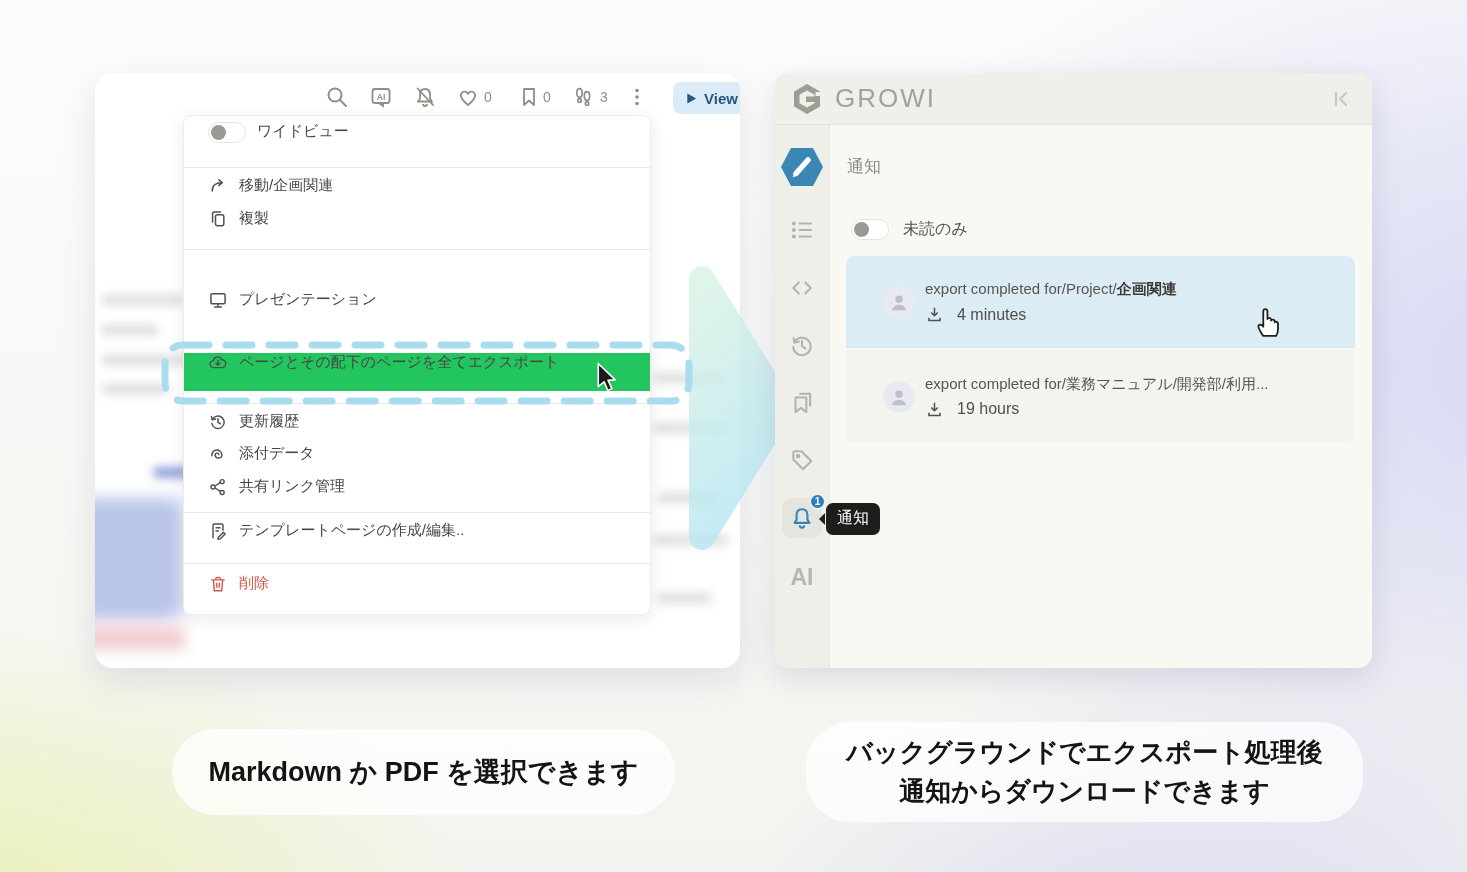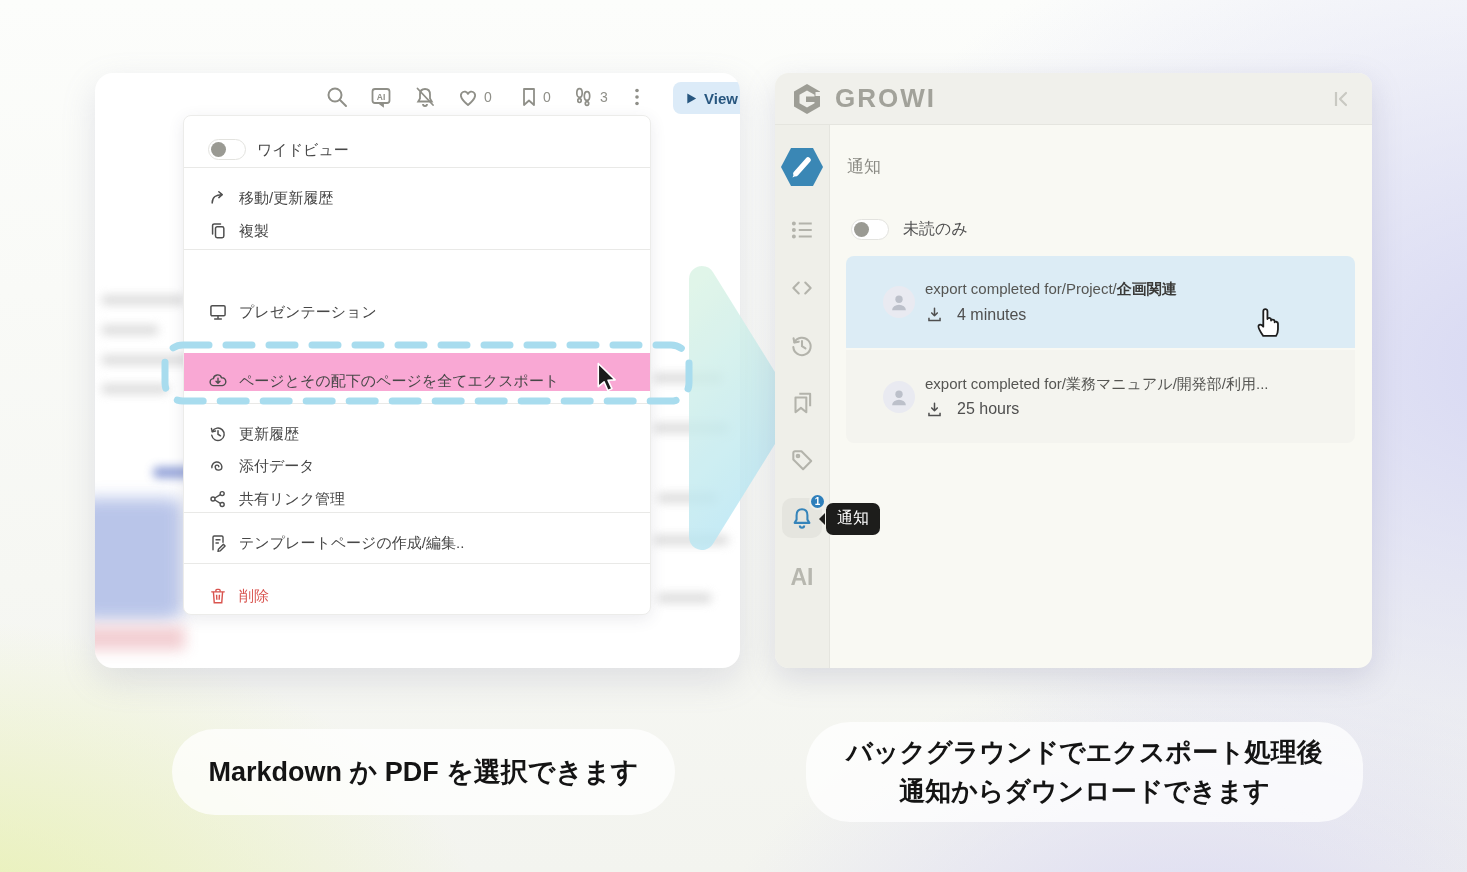--- a/index.html
+++ b/index.html
@@ -37,45 +37,45 @@
     font-family:inherit; cursor:pointer;
   }
   .view-btn svg{ width:13px; height:13px; }
 
   
   .menu{
     position:absolute; left:88px; top:42px; width:468px; height:500px;
     background:#fff; border:1px solid #ececea; border-radius:8px;
     box-shadow:0 4px 16px rgba(60,60,90,0.10);
   }
-  .mrow{ position:absolute; left:0; width:100%; height:32px; display:flex; align-items:flex-end; gap:11px; padding-left:24px; white-space:nowrap; cursor:pointer; }
+  .mrow{ position:absolute; left:0; width:100%; height:32px; display:flex; align-items:flex-start; gap:11px; padding-left:24px; white-space:nowrap; cursor:pointer; }
   .mrow .micon{ width:20px; height:20px; flex:0 0 20px; color:#4f4f4f; }
   .mrow .micon svg{ width:100%; height:100%; }
   .mlabel{ font-size:15px; color:#474747; }
   .mrow.danger .mlabel{ color:#d9544f; }
   .mrow.danger .micon{ color:#d9544f; }
   .mdiv{ position:absolute; left:0; width:100%; height:1px; background:#e9e9e7; }
-  .mrow.hovered{ background:#f9a8d4; height:38px; }
+  .mrow.hovered{ background:#22c55e; height:38px; }
 
   .toggle{ position:relative; width:38px; height:21px; background:#fff; border:1px solid #e3e3df; border-radius:11px; flex:0 0 38px; cursor:pointer; }
   .toggle::after{ content:""; position:absolute; left:2px; top:2px; width:15px; height:15px; border-radius:50%; background:#9a9a93; }
 
   .dash-box{ position:absolute; left:160px; top:340px; width:534px; height:66px; z-index:3; pointer-events:none; }
 
   .cursor-arrow{ position:absolute; left:595px; top:362px; z-index:4; }
 
   
   .growi{
     position:absolute; left:775px; top:73px; width:597px; height:595px;
     background:#f9f9f3; border-radius:14px; overflow:hidden;
     box-shadow:0 10px 30px rgba(120,120,160,0.22); z-index:5;
   }
   .g-header{ position:absolute; left:0; top:0; width:100%; height:52px; background:#f0f0eb; border-bottom:1px solid #e5e5df; display:flex; align-items:center; padding:0 14px; }
   .g-logo{ width:36px; height:36px; }
-  .g-title{ margin-left:10px; font-size:26px; letter-spacing:2px; color:#a2a29a; font-weight:700; }
+  .g-title{ margin-left:10px; font-size:26px; letter-spacing:2px; color:#a2a29a; font-weight:400; }
   .g-collapse{ position:absolute; right:18px; top:14px; width:24px; height:24px; cursor:pointer; }
 
   .g-sidebar{ position:absolute; left:0; top:52px; width:55px; height:543px; background:#efefe9; border-right:1px solid #e5e5df; }
   .sb-ic{ position:absolute; left:7px; width:40px; height:40px; display:flex; align-items:center; justify-content:center; color:#b3b3ab; cursor:pointer; }
   .sb-ic svg{ width:26px; height:26px; }
   .sb-ic.hex{ left:3px; width:48px; height:44px; }
   .sb-ic.active{ background:#e5e5df; border-radius:10px; }
   .sb-badge{ position:absolute; right:-4px; top:-5px; width:17px; height:17px; background:#2e7fbb; color:#fff; font-size:10px; font-weight:700; border-radius:50%; display:flex; align-items:center; justify-content:center; border:2px solid #efefe9; }
   .sb-ai{ font-size:23px; font-weight:800; color:#b7b7af; letter-spacing:0; }
 
@@ -197,21 +197,21 @@
       </div>
       <div class="mdiv" style="top:51px"></div>
 
       <div class="mrow" style="top:60px">
         <span class="micon">
           <svg viewBox="0 0 24 24" fill="none" stroke="currentColor" stroke-width="1.8">
               <path d="M5 18 C5 10.5 10 8 16.5 8" stroke-linecap="round"></path>
               <path d="M13 4.5 L17 8 L13 11.5" stroke-linecap="round" stroke-linejoin="round"></path>
             </svg>
         </span>
-        <span class="mlabel">移動/更新履歴</span>
+        <span class="mlabel">移動/企画関連</span>
       </div>
       <div class="mrow" style="top:93px">
         <span class="micon">
           <svg viewBox="0 0 24 24" fill="none" stroke="currentColor" stroke-width="1.8">
               <rect x="9" y="7" width="10" height="13" rx="2"></rect>
               <path d="M5.5 15.5 V5.5 a2 2 0 0 1 2-2 H15" stroke-linecap="round"></path>
             </svg>
         </span>
         <span class="mlabel">複製</span>
       </div>
@@ -431,21 +431,21 @@
           </span>
           <div class="ncol">
             <div class="ntitle"><span>export completed for/業務マニュアル/開発部/利用...</span><b></b></div>
             <div class="nmeta">
               <span class="dlicon">
                 <svg viewBox="0 0 24 24" fill="none" stroke="currentColor" stroke-width="1.9">
                     <path d="M5 16 V19.5 H19 V16"></path>
                     <path d="M12 4 V13.5 M8.5 10 L12 13.6 L15.5 10" stroke-linecap="round" stroke-linejoin="round"></path>
                   </svg>
               </span>
-              <span>25 hours</span>
+              <span>19 hours</span>
             </div>
           </div>
         </div>
       </div>
     </div>
   </div>
 
   <span class="cursor-hand">
     <svg width="32" height="36" viewBox="0 0 22 26">
       <path d="M7.5 24.5 C5.5 21.5 3.2 18.2 4.3 16.9 C5.2 15.8 6.8 16.6 7.6 17.8 L7.6 6.7 C7.6 4.6 10.6 4.6 10.6 6.7 L10.6 12.3 C10.6 11.2 13.2 11.2 13.2 12.6 L13.2 13.4 C13.2 12.4 15.8 12.5 15.8 13.9 L15.8 14.7 C15.8 13.8 18.2 14 18.2 15.6 L18.2 19.6 C18.2 22.6 16.8 24.5 16.8 24.5 Z" fill="#fff" stroke="#1e1e1e" stroke-width="1.3" stroke-linejoin="round"></path>

